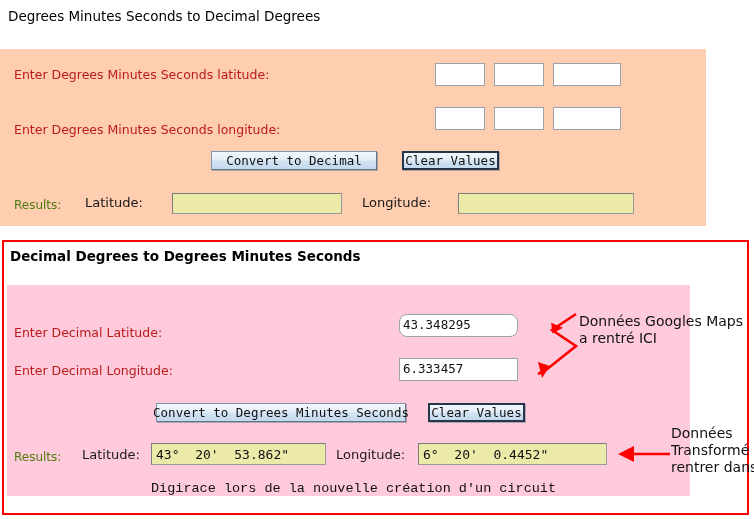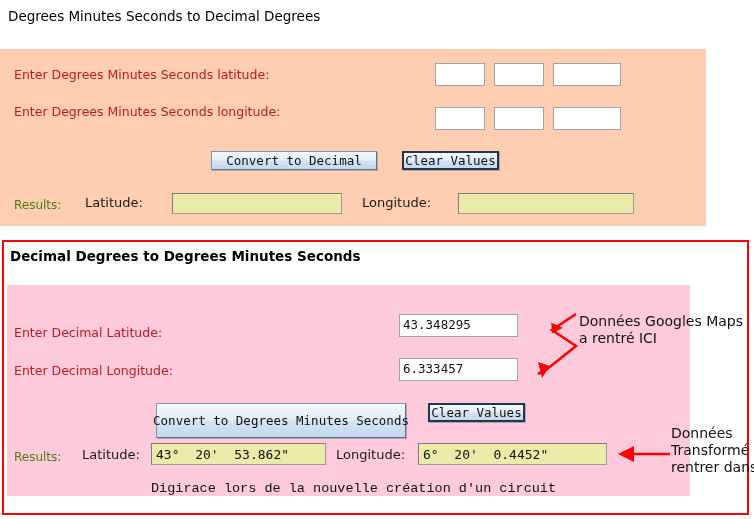--- a/index.html
+++ b/index.html
@@ -158,21 +158,21 @@
   .arrow-svg { position: absolute; }
 </style>
 </head>
 <body>
 
 <div class="page-title">Degrees Minutes Seconds to Decimal Degrees</div>
 
 <div class="panel-orange"></div>
 
 <div class="row-label" style="left:14px; top:67px;">Enter Degrees Minutes Seconds latitude:</div>
-<div class="row-label" style="left:14px; top:104px;">Enter Degrees Minutes Seconds longitude:</div>
+<div class="row-label" style="left:14px; top:122px;">Enter Degrees Minutes Seconds longitude:</div>
 
 <div class="txtbox" style="left:435px; top:63px; width:50px; height:23px;"></div>
 <div class="txtbox" style="left:494px; top:63px; width:50px; height:23px;"></div>
 <div class="txtbox" style="left:553px; top:63px; width:68px; height:23px;"></div>
 
 <div class="txtbox" style="left:435px; top:107px; width:50px; height:23px;"></div>
 <div class="txtbox" style="left:494px; top:107px; width:50px; height:23px;"></div>
 <div class="txtbox" style="left:553px; top:107px; width:68px; height:23px;"></div>
 
 <div class="btn" style="left:211px; top:151px; width:166px; height:19px;">Convert to Decimal</div>
@@ -186,33 +186,33 @@
 
 <div class="redbox"></div>
 
 <div class="section2-title">Decimal Degrees to Degrees Minutes Seconds</div>
 
 <div class="panel-pink"></div>
 
 <div class="row-label" style="left:14px; top:325px;">Enter Decimal Latitude:</div>
 <div class="row-label" style="left:14px; top:363px;">Enter Decimal Longitude:</div>
 
-<div class="txtbox" style="left:399px; top:314px; width:119px; height:23px;">43.348295</div>
+<div class="txtbox" style="left:399px; top:314px; width:119px; height:23px;border-radius:8px;">43.348295</div>
 <div class="txtbox" style="left:399px; top:358px; width:119px; height:23px;">6.333457</div>
 
 <svg class="arrow-svg" style="left:524px; top:308px;" width="60" height="80" viewBox="0 0 60 80">
   <polyline points="52,6 28,22 52,38 22,62 14,66" fill="none" stroke="#ff0000" stroke-width="2.6"></polyline>
   <polygon points="30,14 26,24 38,24" fill="#ff0000" transform="rotate(-28 30 20)"></polygon>
   <polygon points="14,54 26,58 18,70" fill="#ff0000"></polygon>
 </svg>
 
 <div class="note" style="left:579px; top:313px; width:180px;">Données Googles Maps
 a rentré ICI</div>
 
-<div class="btn" style="left:156px; top:403px; width:250px; height:35px;">Convert to Degrees Minutes Seconds</div>
+<div class="btn" style="left:156px; top:403px; width:250px; height:19px;">Convert to Degrees Minutes Seconds</div>
 <div class="btn focused" style="left:428px; top:403px; width:97px; height:19px;">Clear Values</div>
 
 <div class="results-label" style="left:14px; top:450px;">Results:</div>
 <div class="result-field-label" style="left:82px; top:447px;">Latitude:</div>
 <div class="resultbox" style="left:151px; top:443px; width:175px; height:22px;">43°  20'  53.862"</div>
 <div class="result-field-label" style="left:336px; top:447px;">Longitude:</div>
 <div class="resultbox" style="left:418px; top:443px; width:189px; height:22px;">6°  20'  0.4452"</div>
 
 <svg class="arrow-svg" style="left:616px; top:440px;" width="56" height="28" viewBox="0 0 56 28">
   <line x1="54" y1="14" x2="12" y2="14" stroke="#ff0000" stroke-width="2.6"></line>

